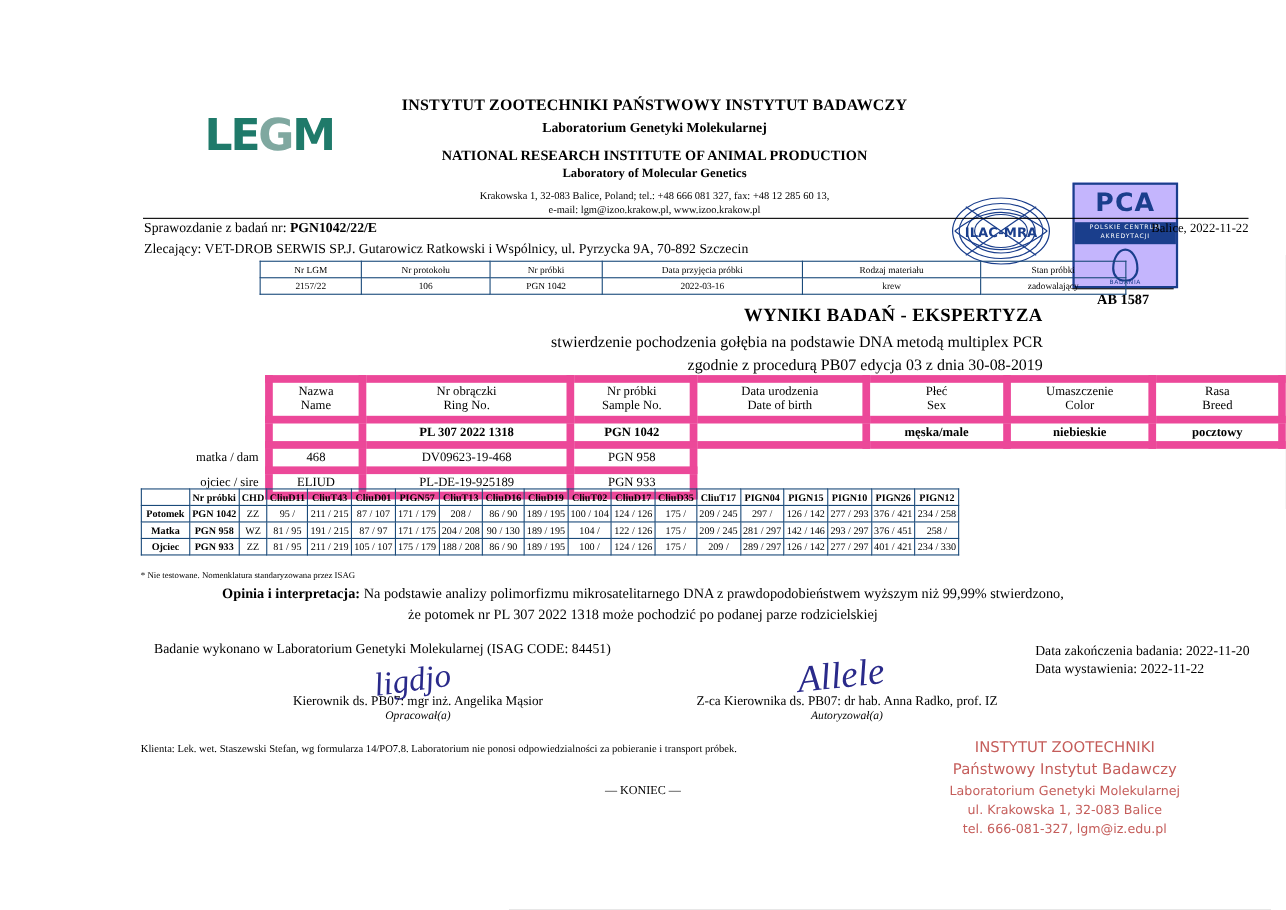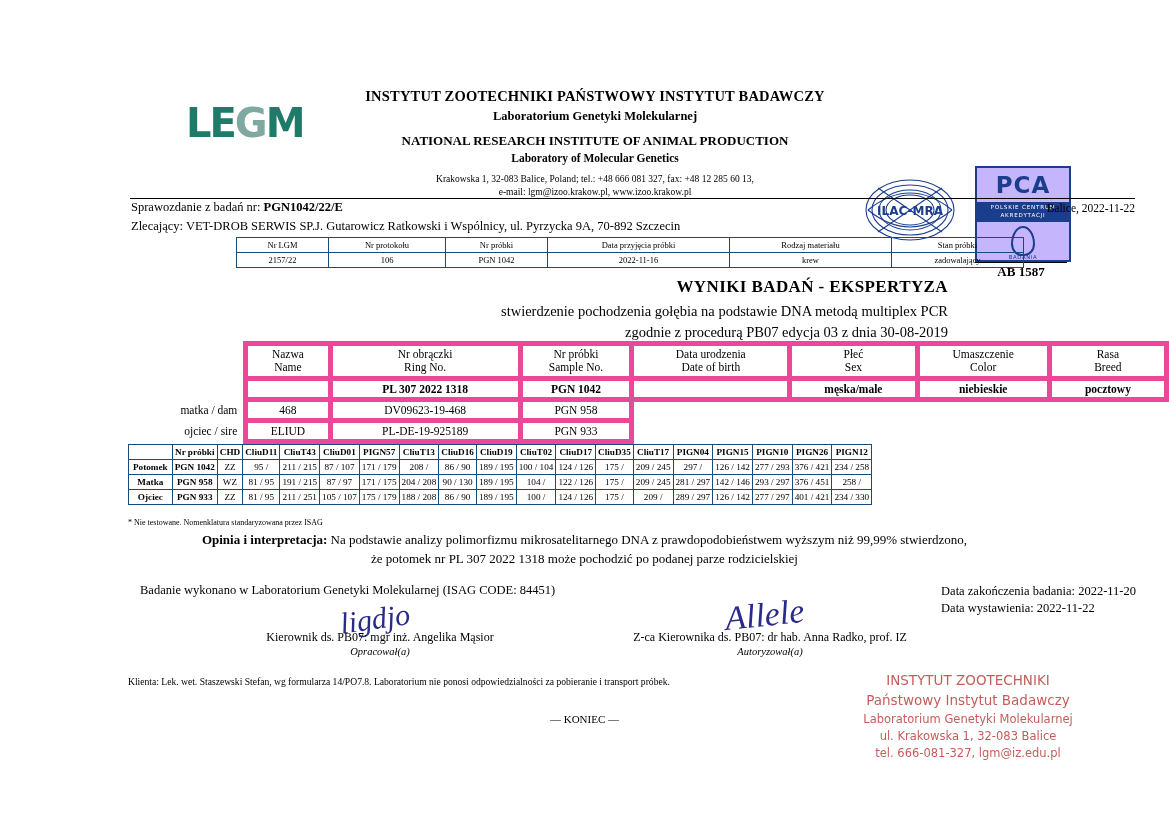--- a/index.html
+++ b/index.html
@@ -200,21 +200,21 @@
   .t2 { font-size: 14.5px; margin-top: 6px; }
   .t3 { font-size: 14.5px; margin-top: 4px; }
 
   
   .ped-tbl {
     position: absolute;
     left: 128px; top: 341px;
     border-collapse: collapse;
   }
   .ped-tbl td {
-    border: 5px solid #ec4899;
+    border: 7px solid #ec4899;
     font-size: 11.5px;
     text-align: center;
     padding: 2px 4px;
     vertical-align: middle;
   }
   .ped-tbl td.nb { border: none; }
   .ped-tbl td.hdr { font-size: 11.5px; line-height: 1.15; }
   .ped-tbl td.b { font-weight: bold; }
   .ped-tbl td.lbl {
     text-align: right;
@@ -408,21 +408,21 @@
       <th style="width:110px">Nr protokołu</th>
       <th style="width:95px">Nr próbki</th>
       <th style="width:175px">Data przyjęcia próbki</th>
       <th style="width:155px">Rodzaj materiału</th>
       <th style="width:125px">Stan próbki</th>
     </tr>
     <tr>
       <td>2157/22</td>
       <td>106</td>
       <td>PGN 1042</td>
-      <td>2022-11-16</td>
+      <td>2022-03-16</td>
       <td>krew</td>
       <td>zadowalający</td>
     </tr>
   </tbody>
     </table>
 
   <div class="title-block">
     <div class="t1">WYNIKI BADAŃ - EKSPERTYZA</div>
     <div class="t2">stwierdzenie pochodzenia gołębia na podstawie DNA metodą multiplex PCR</div>
     <div class="t3">zgodnie z procedurą PB07 edycja 03 z dnia 30-08-2019</div>
@@ -557,21 +557,21 @@
       <td>142 / 146</td>
       <td>293 / 297</td>
       <td>376 / 451</td>
       <td>258 /</td>
     </tr>
     <tr>
       <td class="rowlbl">Ojciec</td>
       <td class="b">PGN 933</td>
       <td>ZZ</td>
       <td>81 / 95</td>
-      <td>211 / 251</td>
+      <td>211 / 219</td>
       <td>105 / 107</td>
       <td>175 / 179</td>
       <td>188 / 208</td>
       <td>86 / 90</td>
       <td>189 / 195</td>
       <td>100 /</td>
       <td>124 / 126</td>
       <td>175 /</td>
       <td>209 /</td>
       <td>289 / 297</td>

